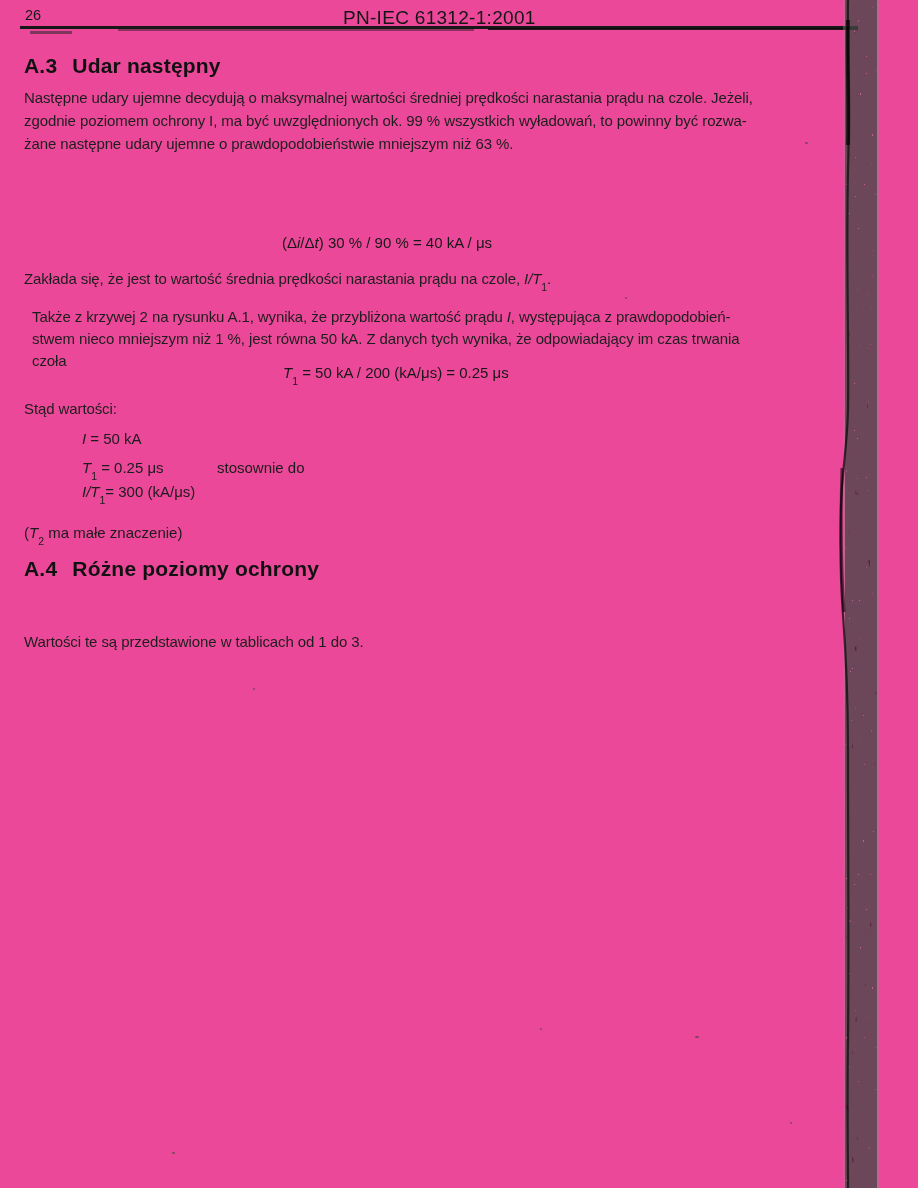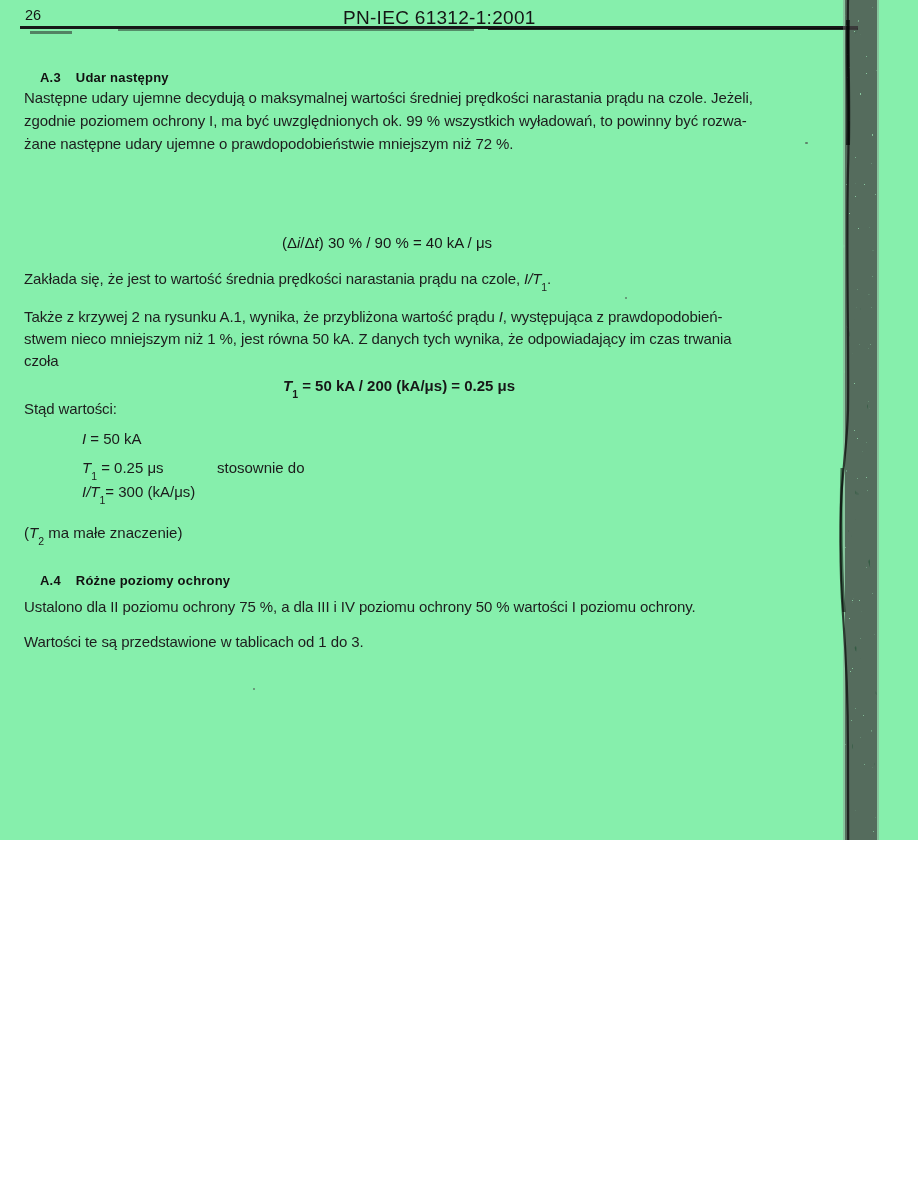--- a/index.html
+++ b/index.html
@@ -4,23 +4,23 @@
 <style>
   html, body {
     margin: 0; padding: 0;
     width: 918px; height: 1188px;
     background: #ffffff;
     font-family: "Liberation Sans", sans-serif;
     -webkit-font-smoothing: antialiased;
   }
   .page {
     position: relative;
-    width: 918px; height: 840px;
+    width: 918px; height: 1188px;
     overflow: hidden;
-    background: #86efac;
+    background: #ec4899;
     color: #1b1b1b;
   }
   
   .pagenum {
     position: absolute; left: 25px; top: 7px;
     font-size: 14.5px; color: #151515;
   }
   .doc-title {
     position: absolute; left: 343px; top: 7px;
     font-size: 19px; color: #151515; letter-spacing: .3px;
@@ -39,45 +39,45 @@
     width: 370px; height: 2.6px; background: rgba(8,8,8,.85);
   }
   .smudge-26 {
     position: absolute; left: 30px; top: 31px;
     width: 42px; height: 2.6px; background: rgba(40,40,40,.55);
     filter: blur(.7px);
   }
   
   .sec-h {
     position: absolute; left: 24px;
-    font-size: 13px; font-weight: bold; color: #111;
-    letter-spacing: .2px; margin: 16px;
+    font-size: 21px; font-weight: bold; color: #111;
+    letter-spacing: .2px; margin: 0;
   }
   .sec-h .sec-num { display: inline-block; margin-right: 15px; }
   .h-a3 { top: 54px; }
   .h-a4 { top: 557px; }
   
   .para {
     position: absolute; left: 24px; margin: 0;
     font-size: 15px; line-height: 23px; color: #1d1d1d;
     white-space: pre-line; letter-spacing: -0.1px;
   }
   .p1 { top: 86px; }
   .p2 { top: 162px; }
   .p3 { top: 267px; }
-  .p4 { top: 306px; line-height: 22px; }
+  .p4 { top: 306px; line-height: 22px; margin-left: 8px; }
   .p5 { top: 595px; }
   .p6 { top: 630px; }
   
   .formula {
     position: absolute; margin: 0;
     font-size: 15px; color: #171717; white-space: pre;
   }
   .f1 { left: 282px; top: 234px; }
-  .f2 { left: 283px; top: 377px; font-weight: bold; }
+  .f2 { left: 283px; top: 364px; }
   .values-intro { top: 397px; text-align: right; }
   .value-row {
     position: absolute; left: 82px; margin: 0;
     font-size: 15px; color: #1b1b1b; white-space: pre;
   }
   .v1 { top: 430px; }
   .v2 { top: 459px; }
   .v3 { top: 483px; }
   .v-note { position: absolute; left: 135px; top: 0; }
   .t2note { top: 524px; left: 24px; }
@@ -110,21 +110,21 @@
   <span class="doc-title">PN-IEC 61312-1:2001</span>
   <div class="rule-main"></div>
   <div class="rule-ov1"></div>
   <div class="rule-ov2"></div>
   <div class="smudge-26"></div>
 
   <h2 class="sec-h h-a3"><span class="sec-num">A.3</span><span>Udar następny</span></h2>
 
   <p class="para p1">Następne udary ujemne decydują o maksymalnej wartości średniej prędkości narastania prądu na czole. Jeżeli,
 zgodnie poziomem ochrony I, ma być uwzględnionych ok. 99 % wszystkich wyładowań, to powinny być rozwa-
-żane następne udary ujemne o prawdopodobieństwie mniejszym niż 72 %.</p>
+żane następne udary ujemne o prawdopodobieństwie mniejszym niż 63 %.</p>
 
 
   <p class="formula f1"><span>(Δ</span><i>i</i><span>/Δ</span><i>t</i><span>) 30 % / 90 % = 40 kA / μs</span></p>
 
   <p class="para p3"><span>Zakłada się, że jest to wartość średnia prędkości narastania prądu na czole, </span><i>I/T</i><sub>1</sub><span>.</span></p>
 
   <p class="para p4"><span>Także z krzywej 2 na rysunku A.1, wynika, że  przybliżona wartość prądu </span><i>I</i><span>, występująca z prawdopodobień-
 stwem nieco mniejszym niż 1 %, jest równa 50 kA. Z danych tych wynika, że  odpowiadający im czas trwania
 czoła</span></p>
 
@@ -135,21 +135,20 @@
   <p class="value-row v1"><i>I</i><span> = 50 kA</span></p>
 
   <p class="value-row v2"><i>T</i><sub>1</sub><span> = 0.25 μs</span><span class="v-note">stosownie do</span></p>
 
   <p class="value-row v3"><i>I/T</i><sub>1</sub><span>= 300 (kA/μs)</span></p>
 
   <p class="value-row t2note"><span>(</span><i>T</i><sub>2</sub><span> ma małe znaczenie)</span></p>
 
   <h2 class="sec-h h-a4"><span class="sec-num">A.4</span><span>Różne poziomy ochrony</span></h2>
 
-  <p class="para p5">Ustalono dla II poziomu ochrony 75 %, a dla III i IV poziomu ochrony 50 % wartości I poziomu ochrony.</p>
 
   <p class="para p6">Wartości te są przedstawione w tablicach od 1 do 3.</p>
 
   <div class="speck sp1"></div>
   <div class="speck sp2"></div>
   <div class="speck sp3"></div>
   <div class="speck sp4"></div>
   <div class="speck sp5"></div>
   <div class="speck sp6"></div>
   <div class="speck sp7"></div>

